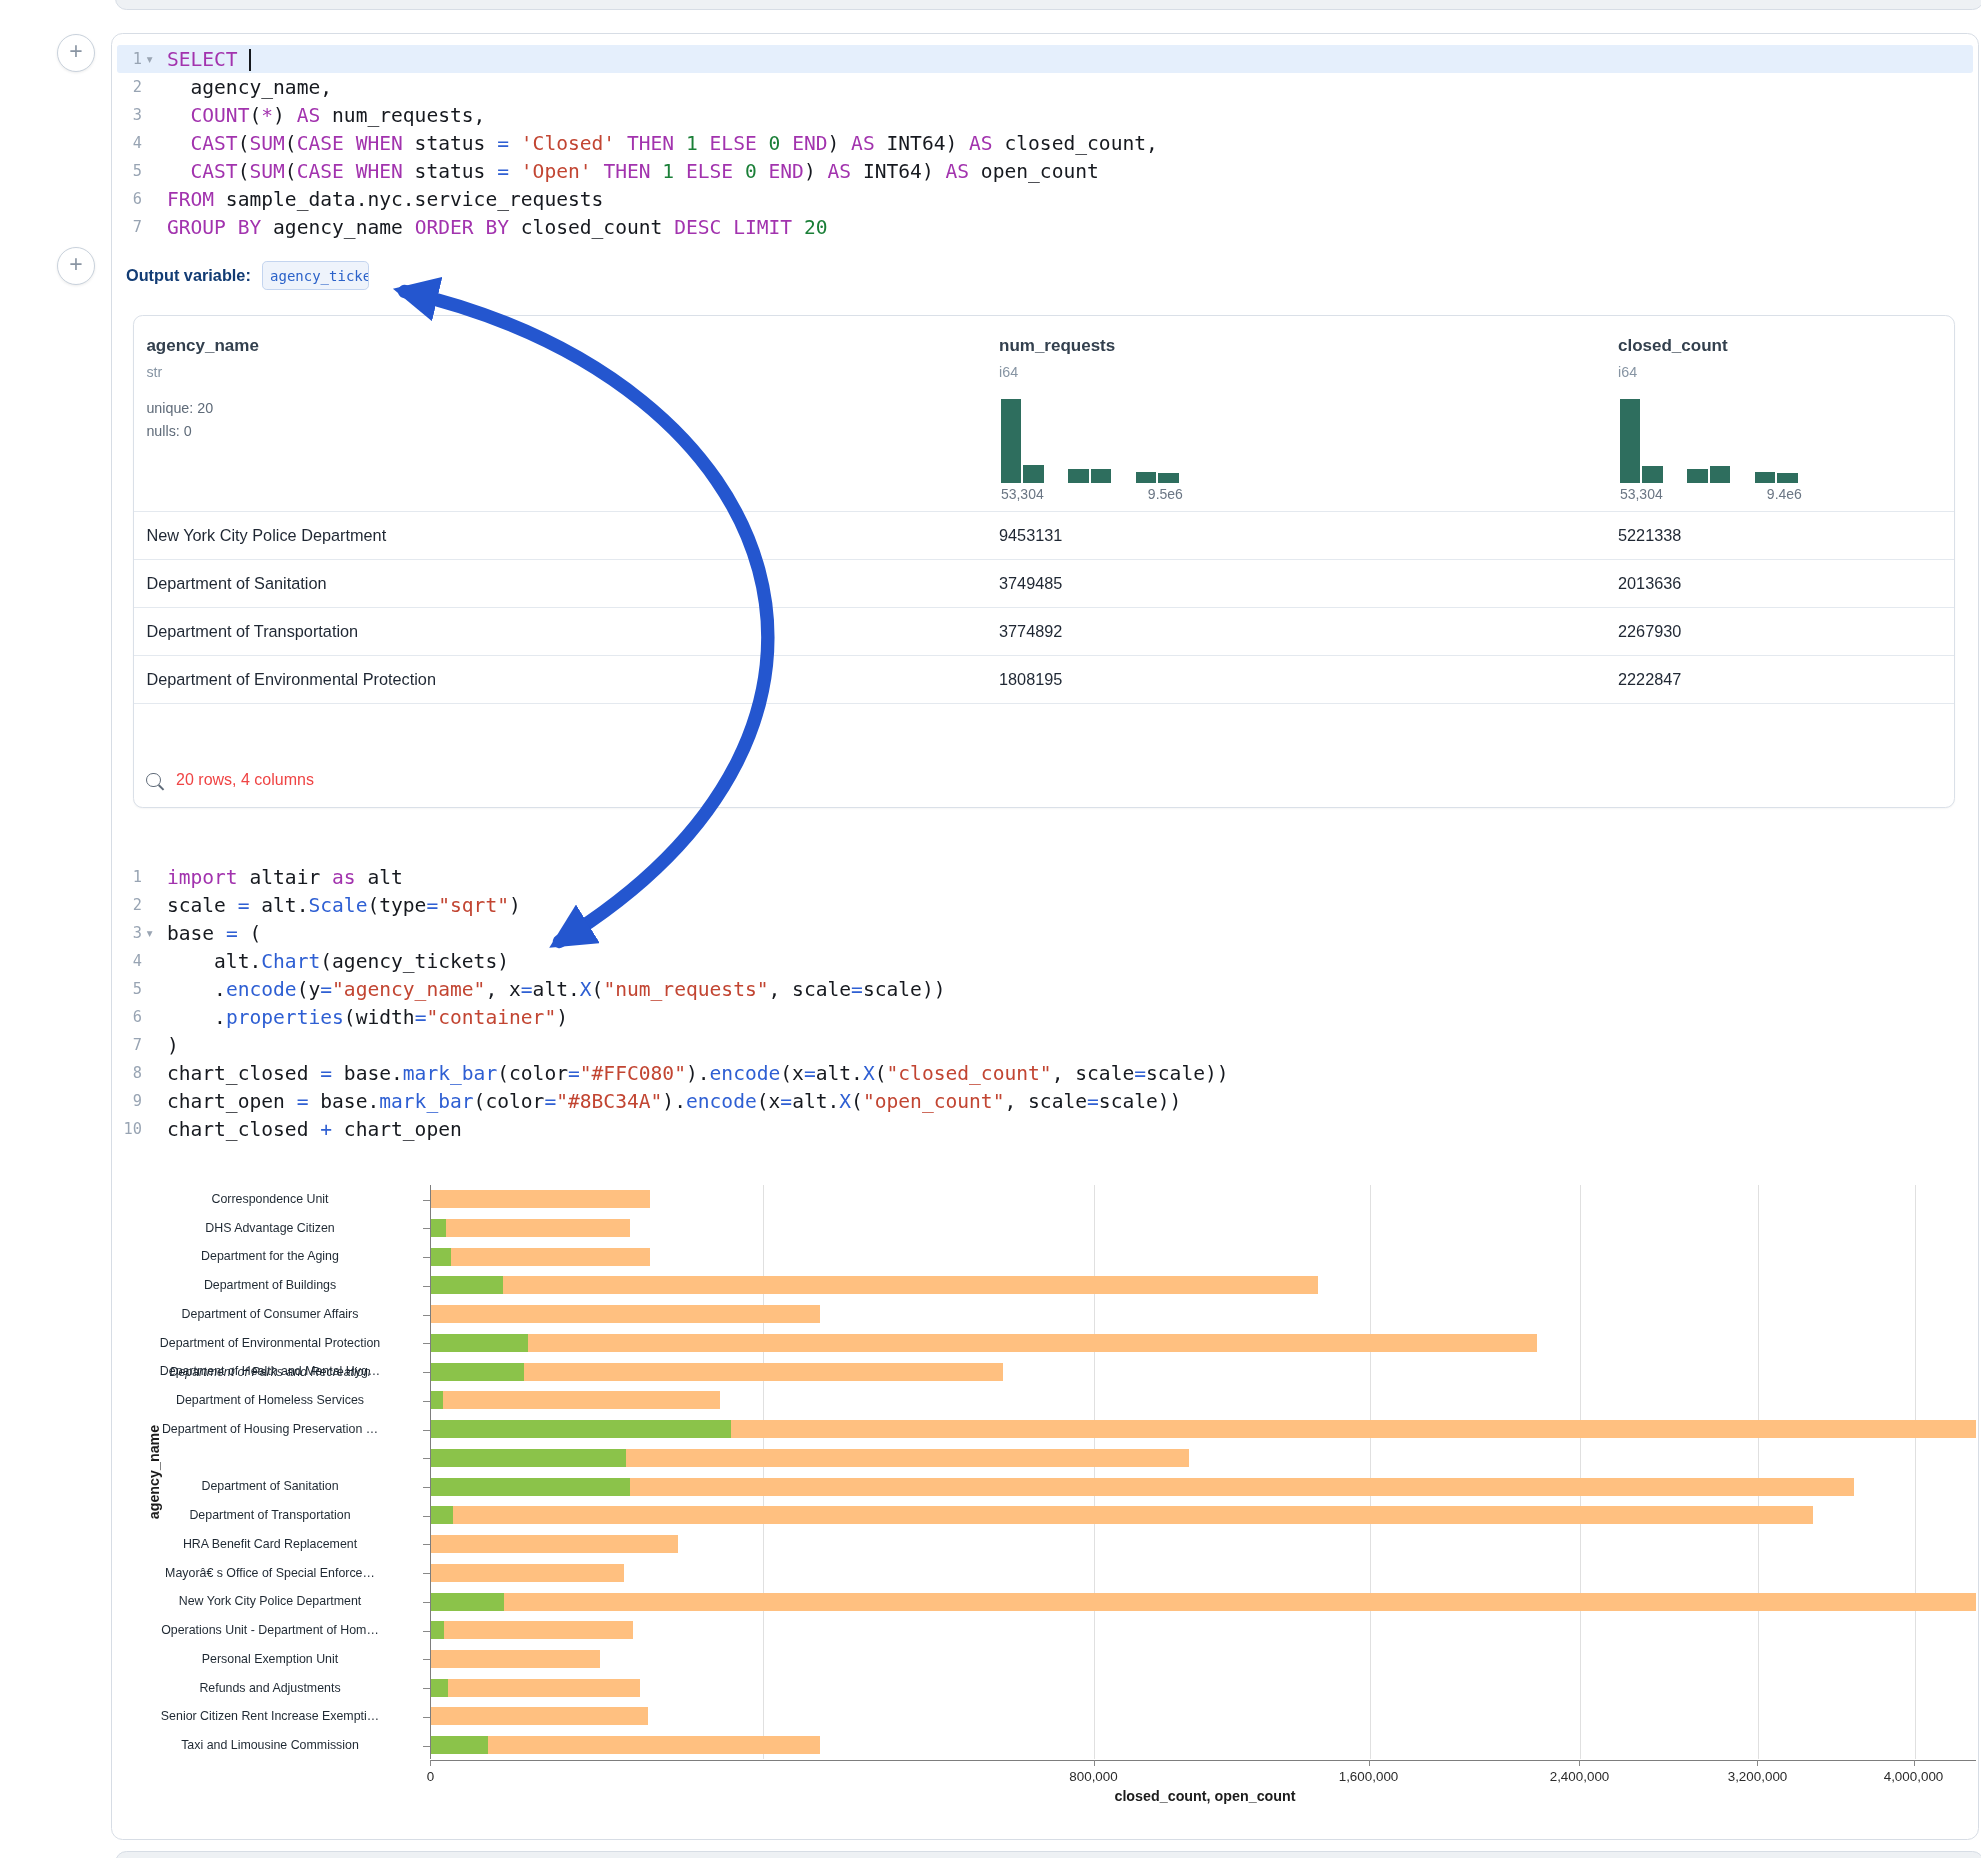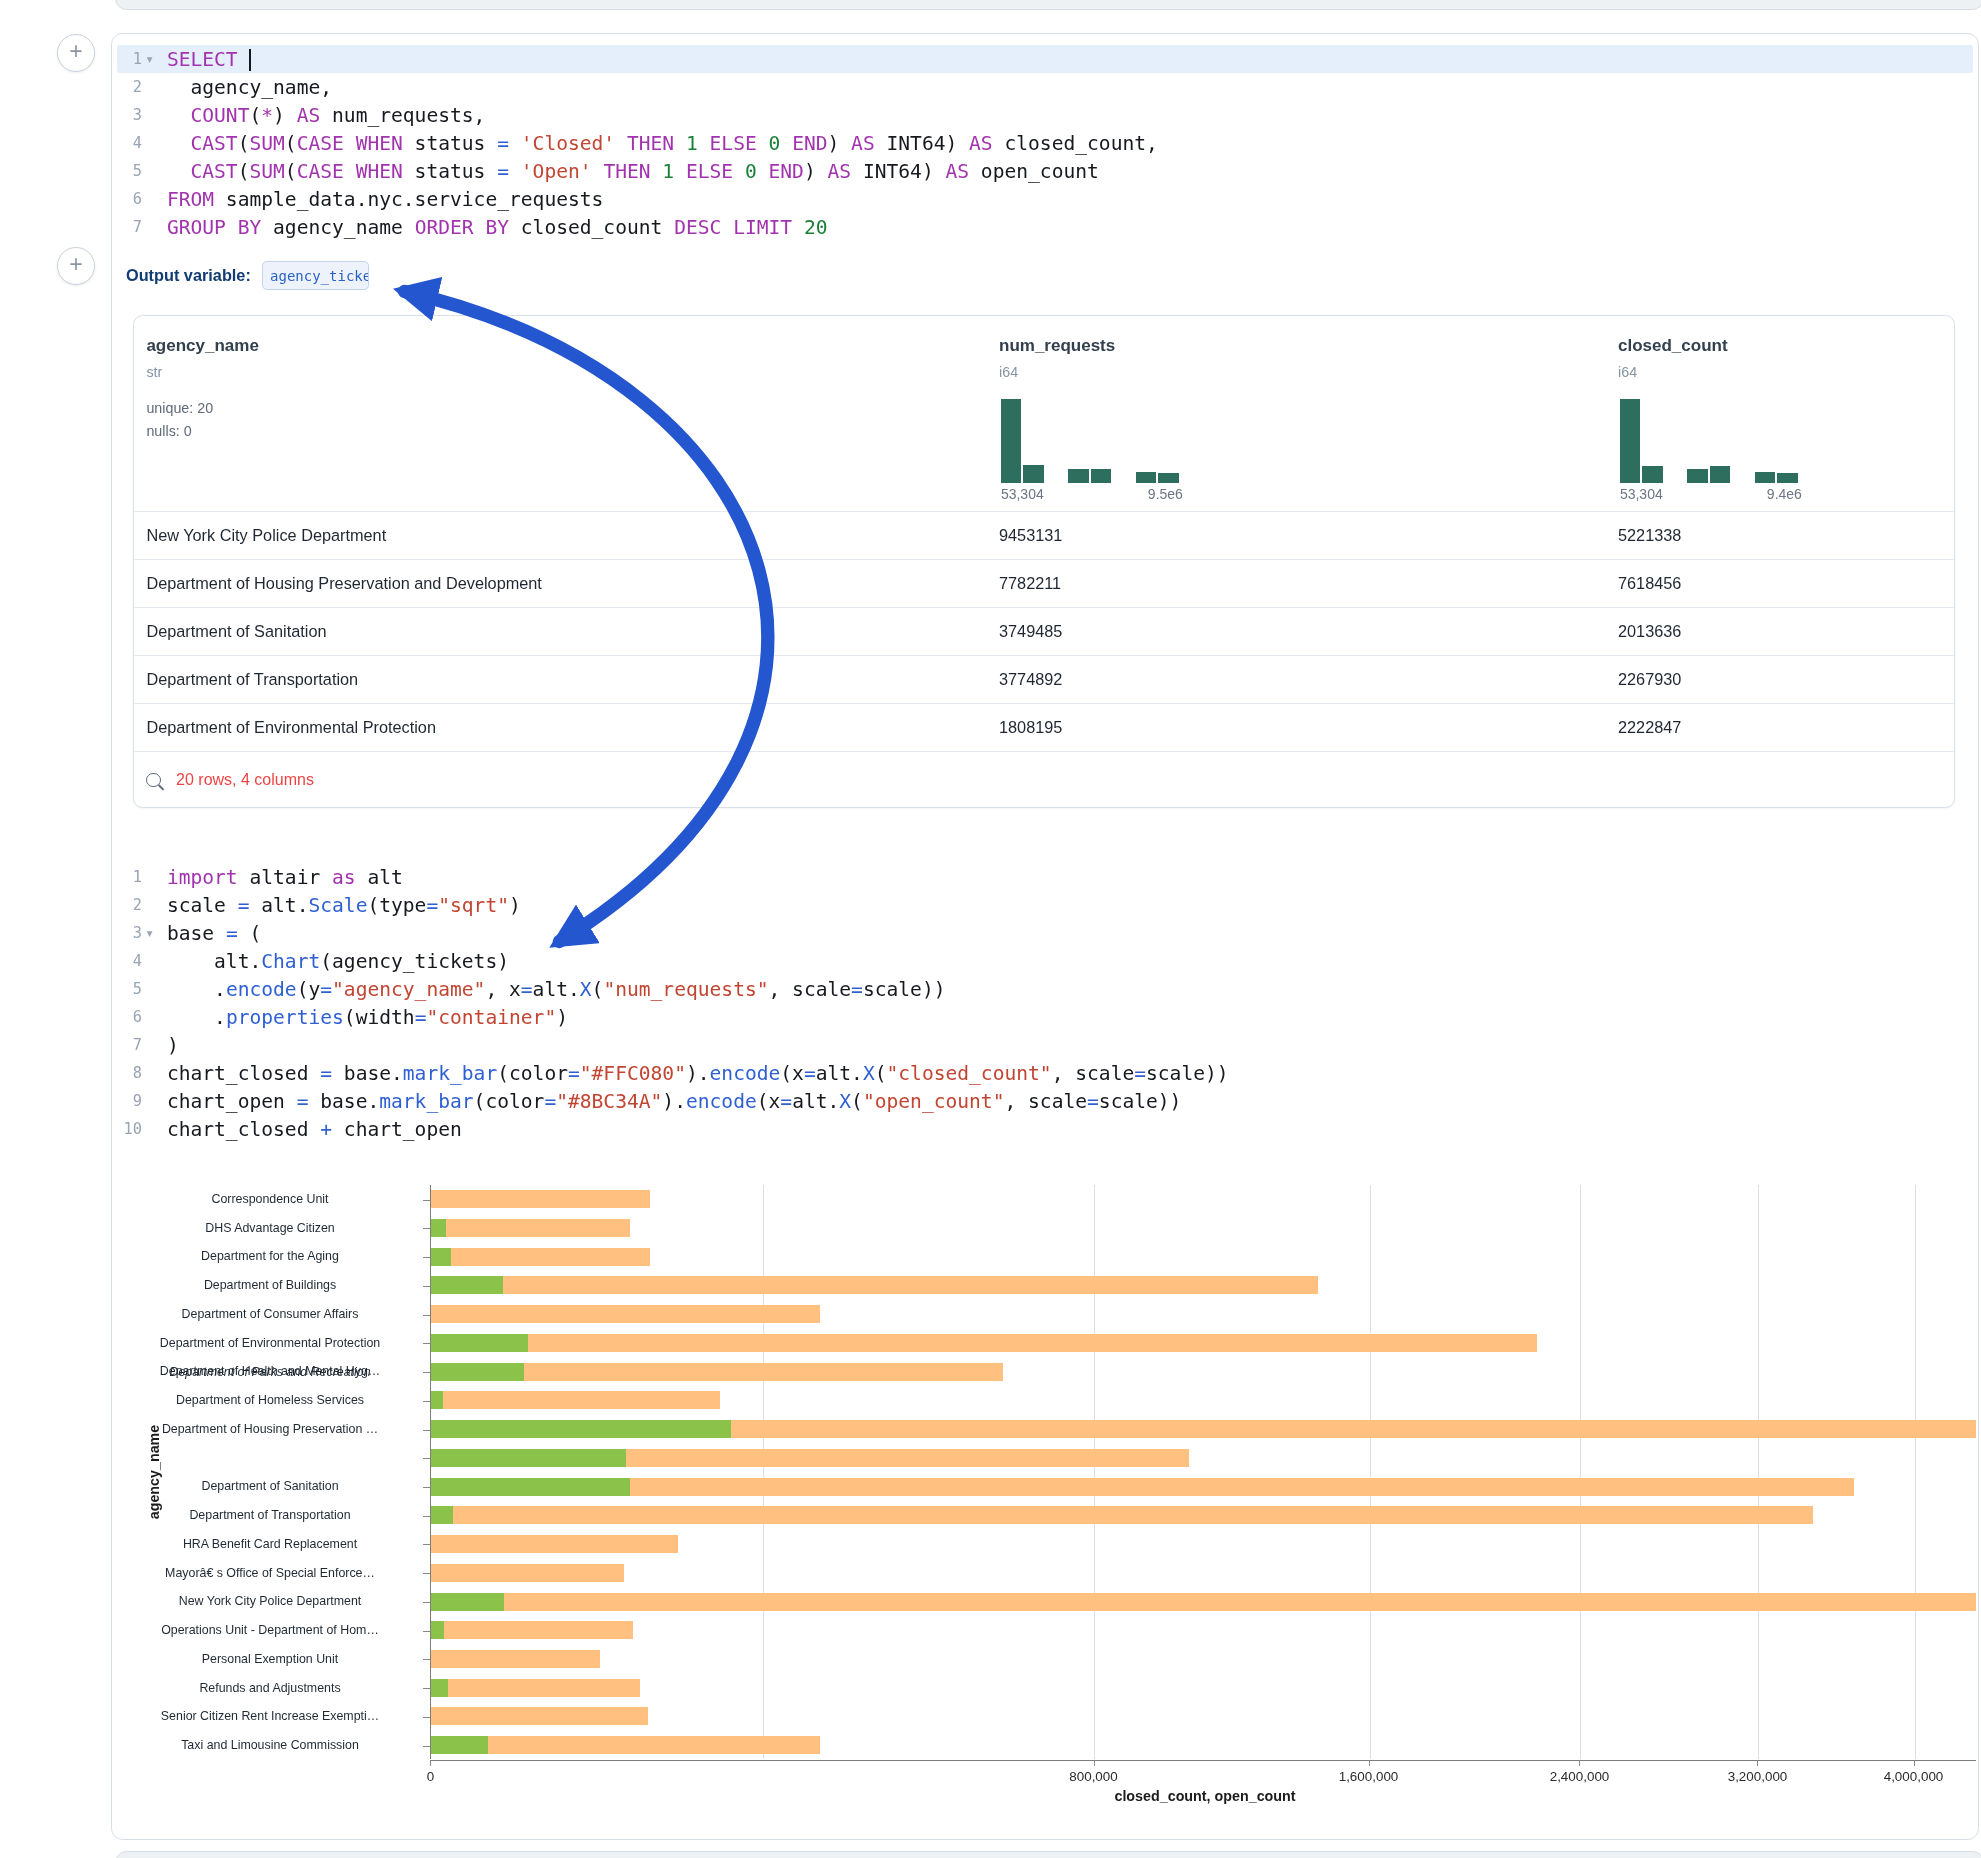--- a/index.html
+++ b/index.html
@@ -141,25 +141,20 @@
       <div class="hist-labels" style="left:1.9px;">
         <span>53,304</span>
         <span>9.4e6</span>
       </div>
     </div>
     <div id="table-rows">
         <div class="trow">
           <span class="tcell c0">New York City Police Department</span>
           <span class="tcell c1">9453131</span>
           <span class="tcell c2">5221338</span>
-        </div>
-        <div class="trow">
-          <span class="tcell c0">Department of Housing Preservation and Development</span>
-          <span class="tcell c1">7782211</span>
-          <span class="tcell c2">7618456</span>
         </div>
         <div class="trow">
           <span class="tcell c0">Department of Sanitation</span>
           <span class="tcell c1">3749485</span>
           <span class="tcell c2">2013636</span>
         </div>
         <div class="trow">
           <span class="tcell c0">Department of Transportation</span>
           <span class="tcell c1">3774892</span>
           <span class="tcell c2">2267930</span>

